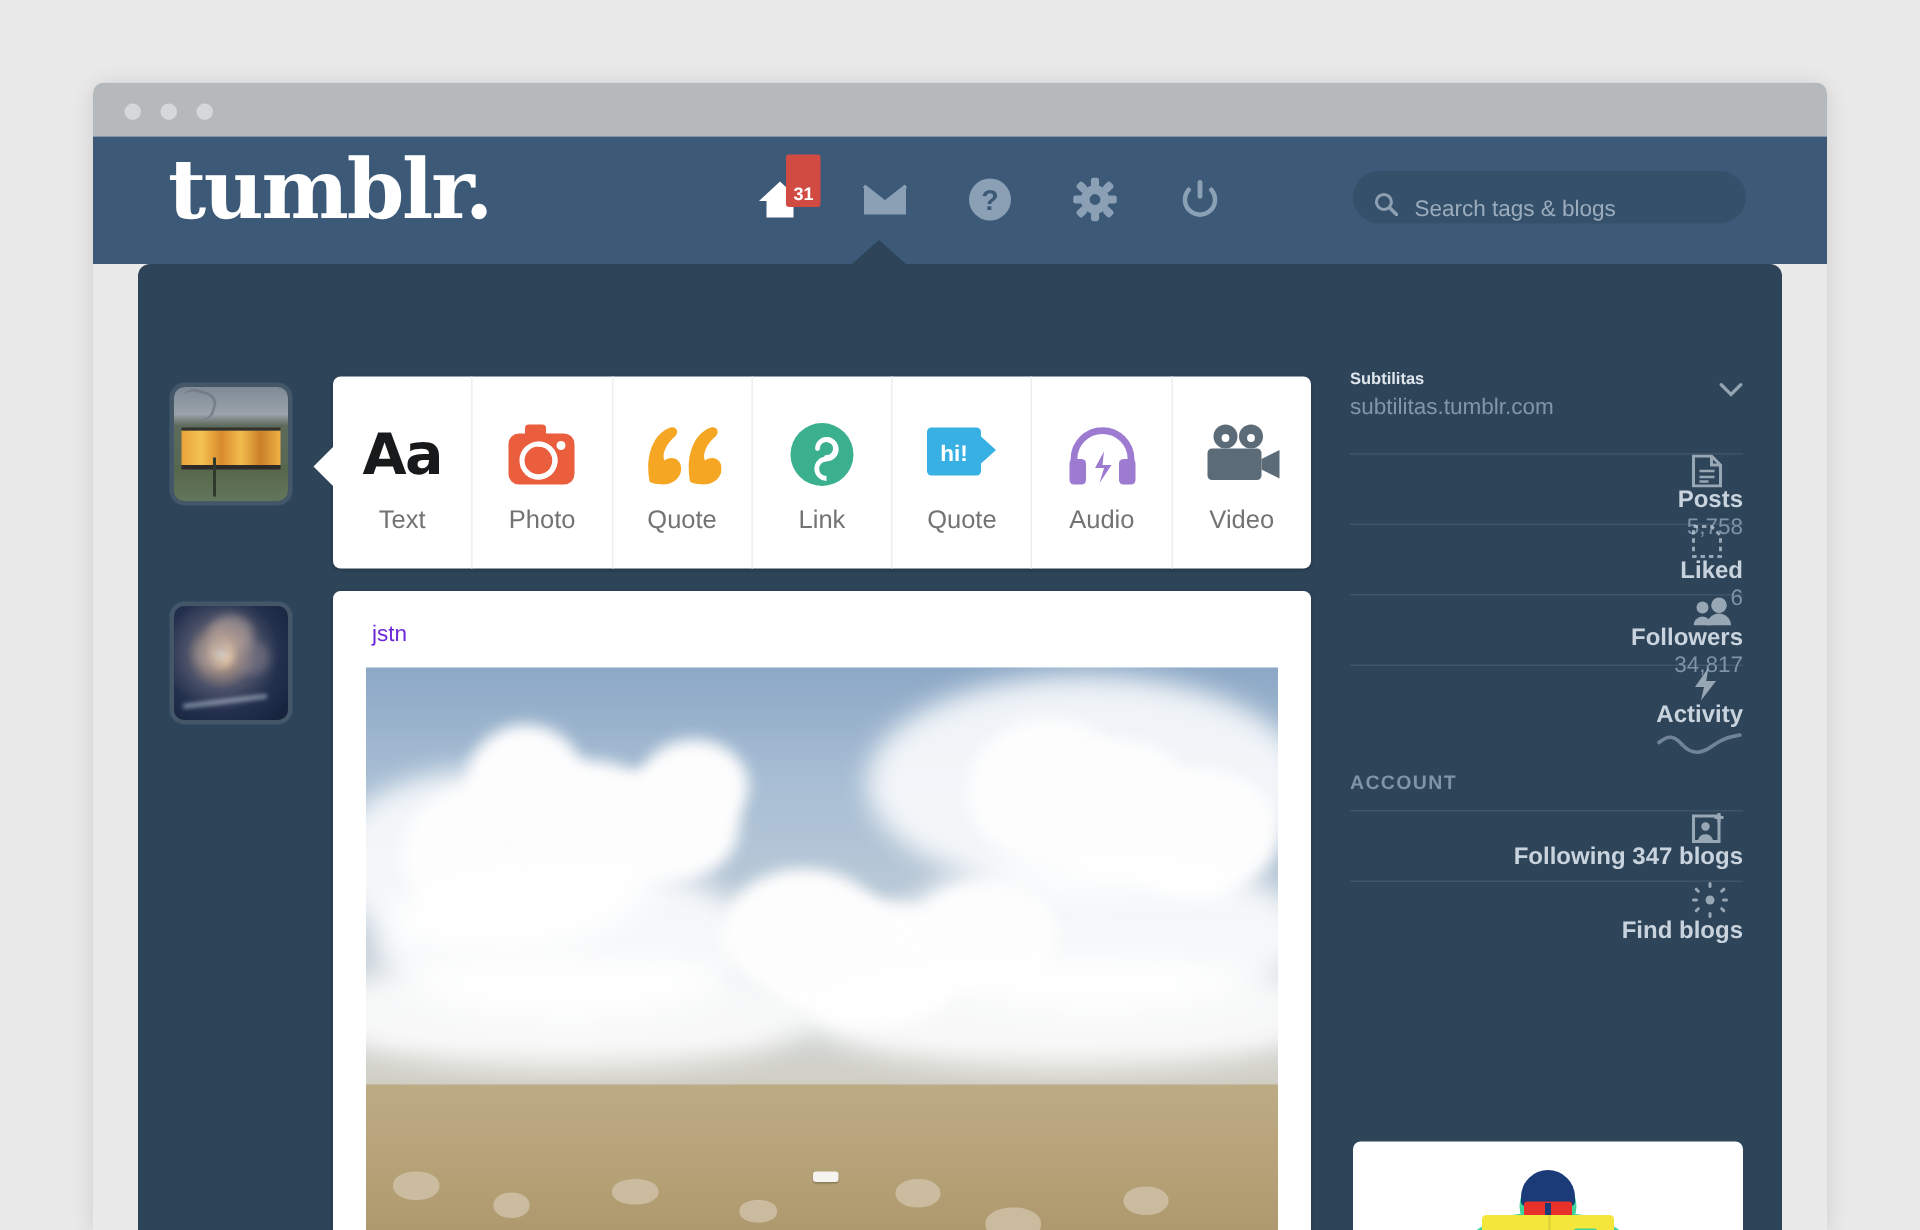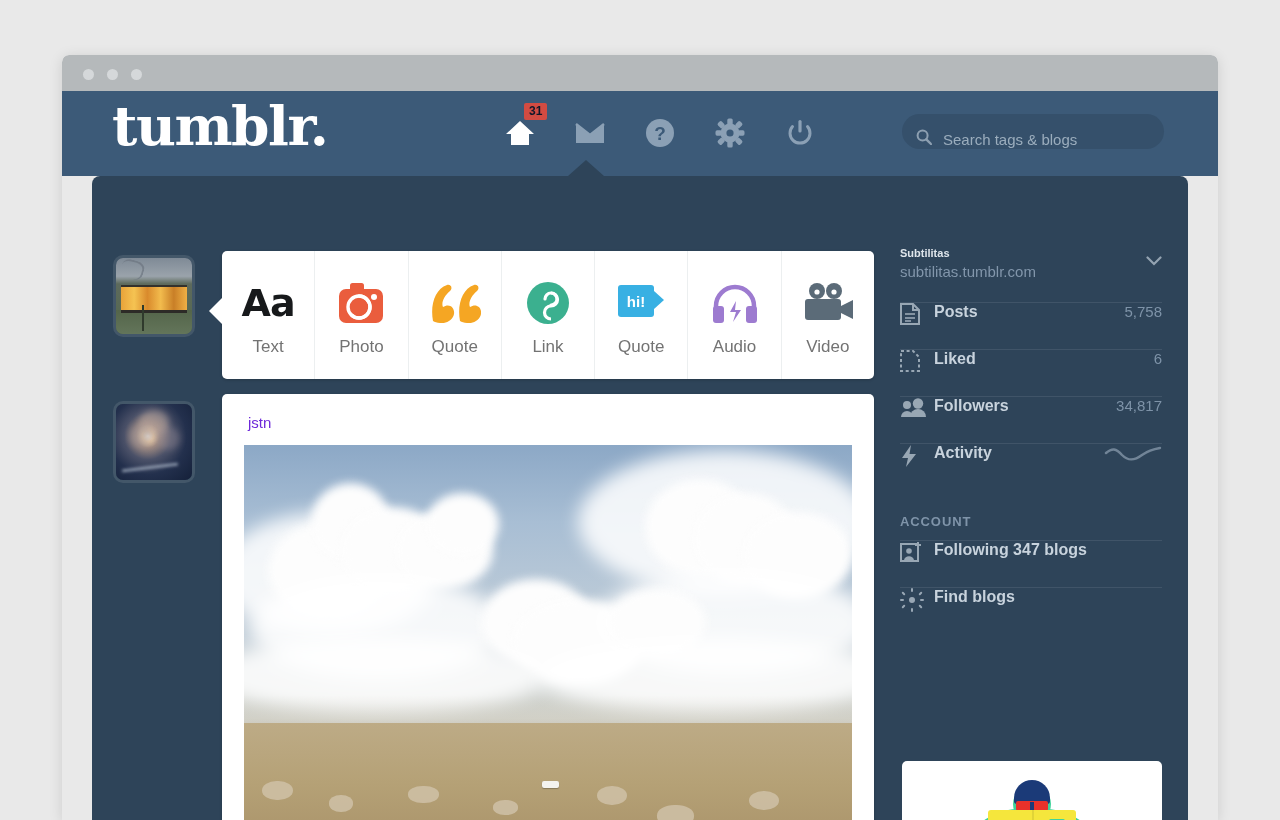--- a/index.html
+++ b/index.html
@@ -43,23 +43,23 @@
     display:flex;align-items:center;gap:34px;
   }
   .navicon{
     position:relative;width:36px;height:40px;
     display:flex;align-items:center;justify-content:center;
     cursor:pointer;
   }
   .navicon svg{display:block}
   .badge{
     position:absolute;left:22px;top:-10px;
-    background:#d24b42;color:#0f172a;
+    background:#d24b42;color:#ffffff;
     font-size:12px;font-weight:bold;
-    padding:2px 5px 3px;border-radius:2px;line-height:1;
+    padding:20px 5px 3px;border-radius:2px;line-height:1;
   }
   .search-wrap{
     position:absolute;right:54px;top:23px;
     width:262px;height:35px;border-radius:18px;
     background:#35506b;display:flex;align-items:flex-end;
     padding:0 14px;box-sizing:border-box;
   }
   .search-icon{flex:0 0 auto;margin-right:9px;opacity:.62;}
   .search-input{
     flex:1;border:0;outline:0;background:transparent;
@@ -197,23 +197,24 @@
     position:absolute;right:26px;top:70px;width:262px;
   }
   .blogsel{
     display:flex;align-items:flex-start;justify-content:space-between;
     padding:0 0 20px;cursor:pointer;
   }
   .blogname{color:#dfe6ec;font-size:11px;font-weight:bold;line-height:1.35;}
   .blogurl{color:#8296ab;font-size:15px;line-height:1.4;}
   .chev{margin-top:6px;opacity:.75;}
   .srow{
-    display:flex;align-items:flex-start;height:46px;
+    display:flex;align-items:flex-end;height:46px;
     border-top:1px solid rgba(255,255,255,.09);
     cursor:pointer;
+    flex-direction:column;
   }
   .srow .sicon{
     width:34px;display:flex;align-items:center;justify-content:flex-start;
     opacity:.72;
   }
   .srow .slabel{
     flex:1;color:#c8d3dd;font-size:16px;font-weight:bold;
   }
   .srow .scount{color:#7e93a8;font-size:15px;}
   .acct-head{

